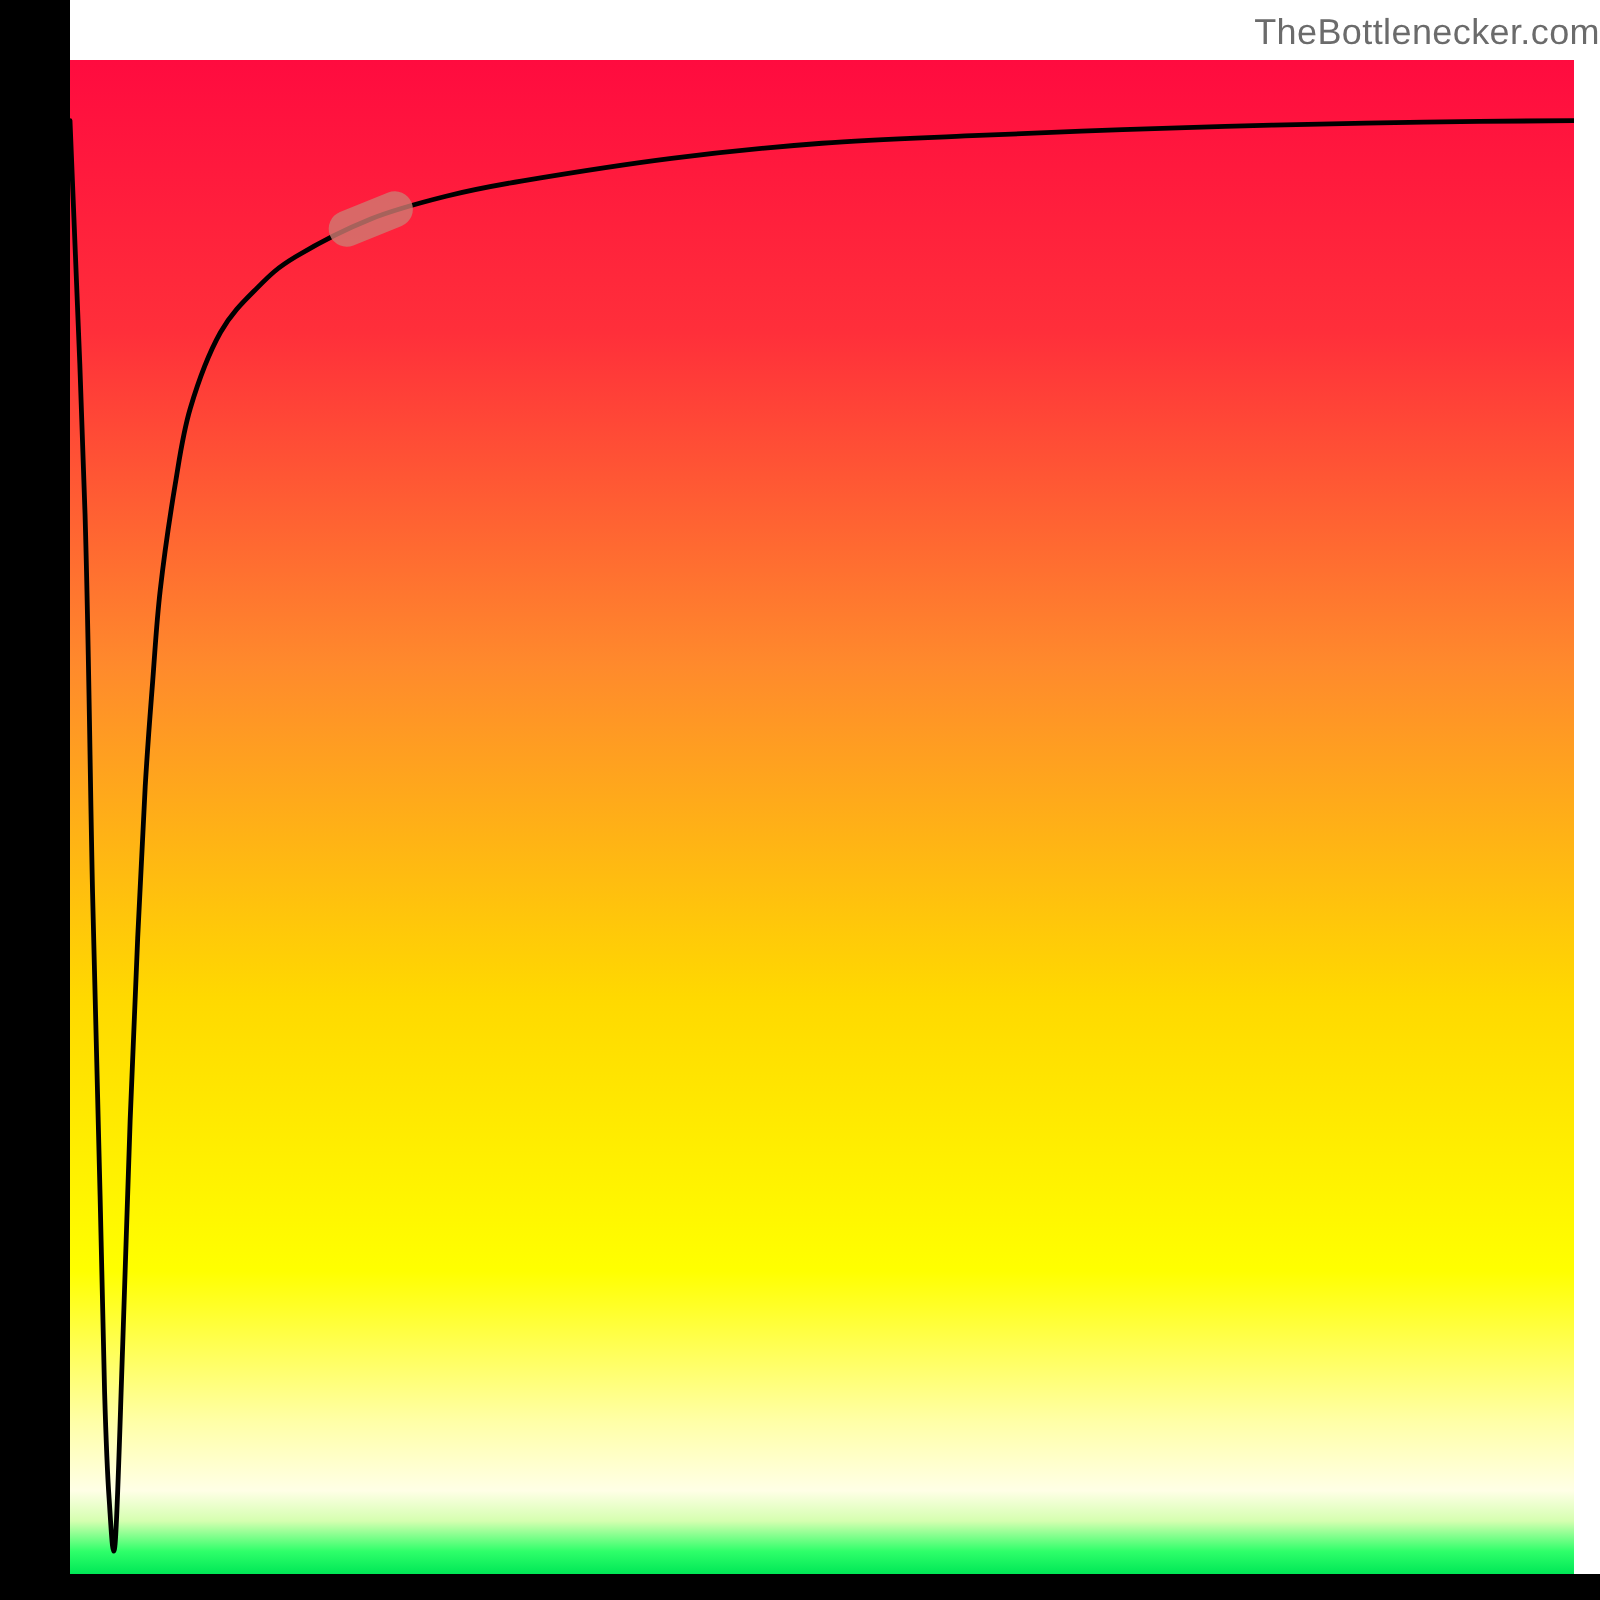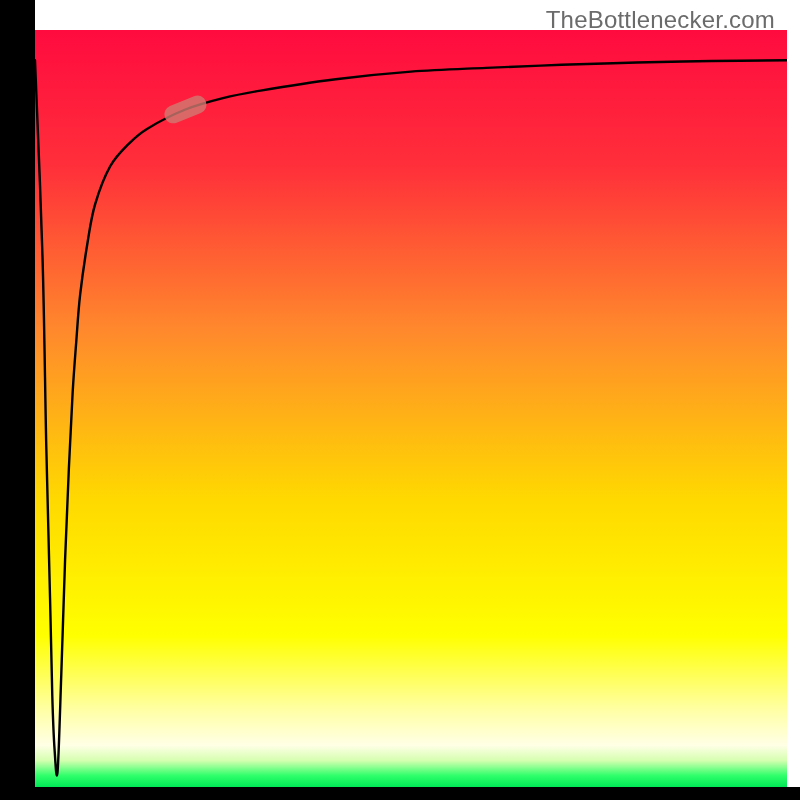--- a/index.html
+++ b/index.html
@@ -12,23 +12,23 @@
     font-family: Arial, Helvetica, sans-serif;
   }
   .stage {
     position: relative;
     width: 800px;
     height: 800px;
   }
   .attribution {
     position: absolute;
     top: 6px;
-    right: 25px;
+    right: 0;
     color: #6b6b6b;
-    font-size: 24px;
+    font-size: 18px;
     letter-spacing: 0.2px;
     font-weight: 400;
     z-index: 5;
   }
   svg.chart {
     position: absolute;
     left: 0;
     top: 0;
     width: 800px;
     height: 800px;

